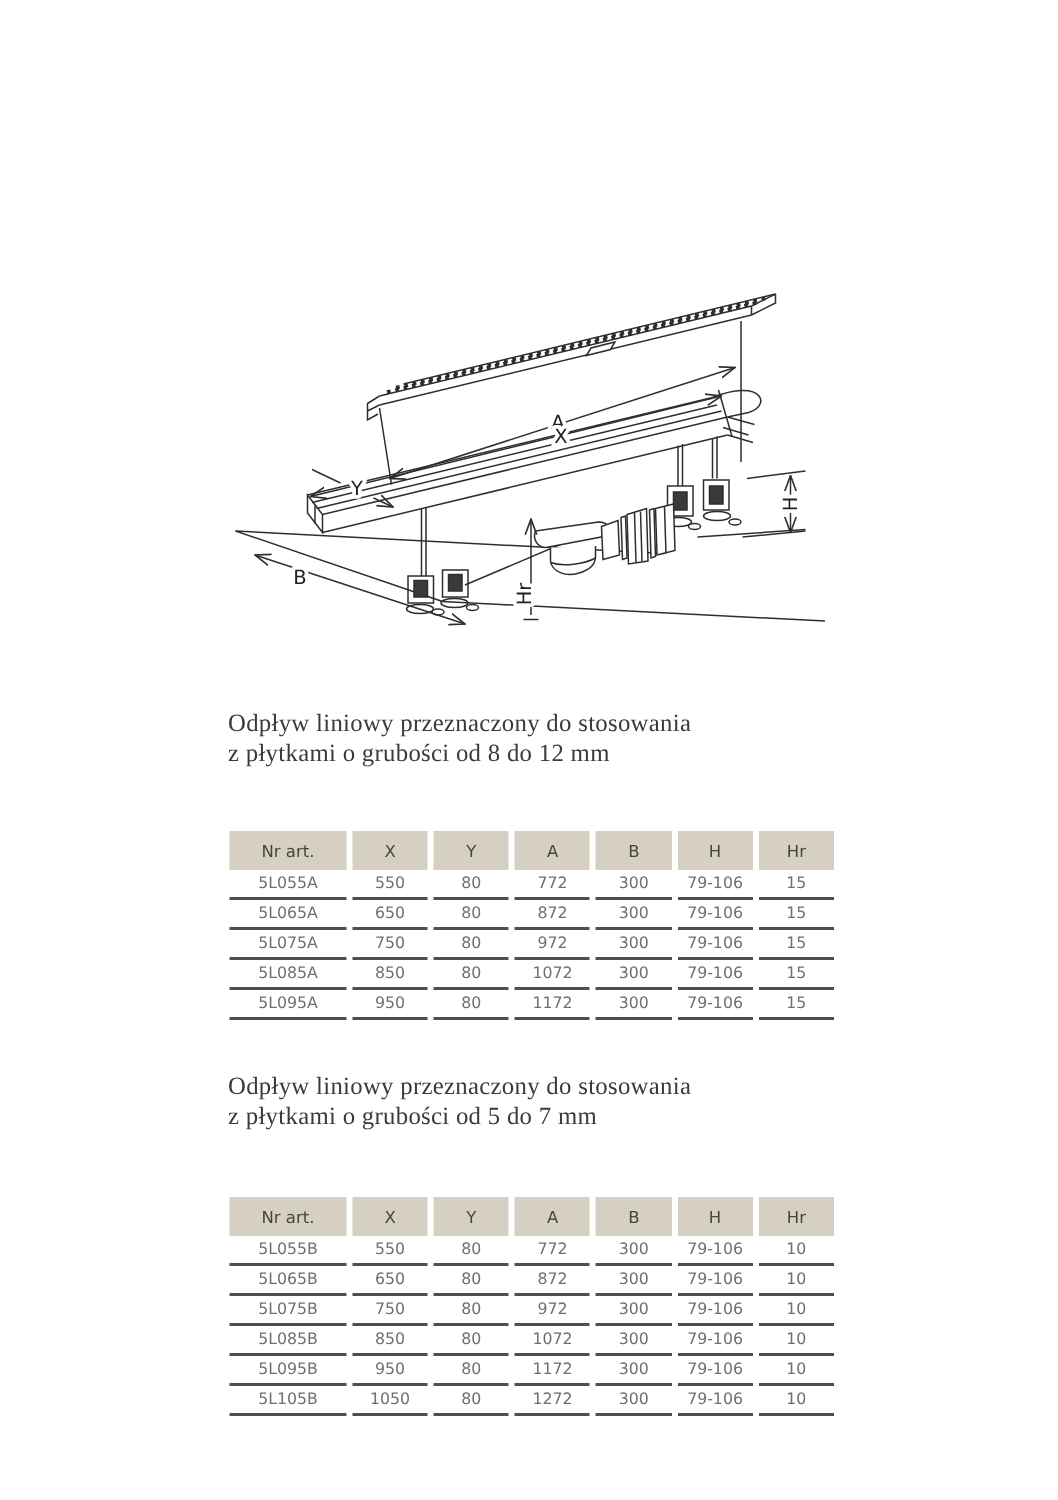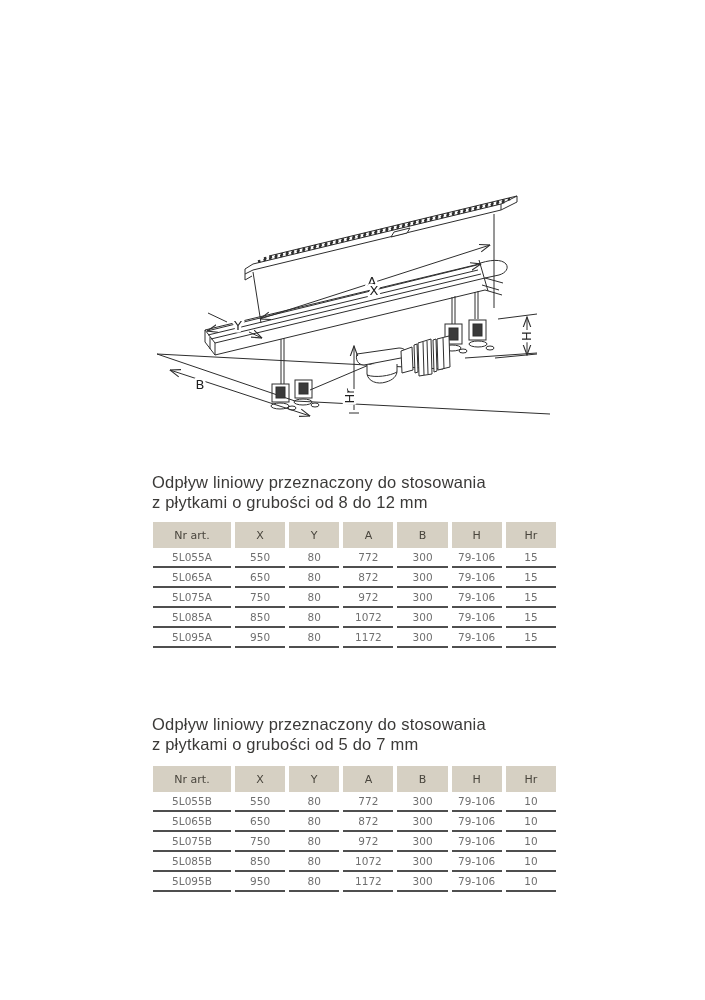--- a/index.html
+++ b/index.html
@@ -26,36 +26,37 @@
     paint-order:stroke;
     stroke:#ffffff;
     stroke-width:5px;
     stroke-linejoin:round;
   }
   
   .sec-heading{
     position:absolute;
     left:152px;
     width:420px;
-    font-family:Liberation Sans, sans-serif;
+    font-family:Liberation Serif, serif;
     font-size:16.5px;
     line-height:20px;
     color:#3b3a38;
     letter-spacing:.2px;
   }
   .sec-heading.h1{top:472px;}
   .sec-heading.h2{top:714px;}
   
   table.spec{
     position:absolute;
     left:149px;
     width:411px;
     border-collapse:separate;
     border-spacing:4px 0;
     table-layout:fixed;
+    margin-top:32px;
   }
   table.spec.t1{top:522px;}
   table.spec.t2{top:766px;}
   table.spec th{
     background:#d6d0c3;
     color:#49453d;
     font-weight:normal;
     font-size:11px;
     height:24px;
     text-align:center;
@@ -334,16 +335,25 @@
         </tr>
         <tr>
           <td>5L095B</td>
           <td>950</td>
           <td>80</td>
           <td>1172</td>
           <td>300</td>
           <td>79-106</td>
           <td>10</td>
         </tr>
+        <tr>
+          <td>5L105B</td>
+          <td>1050</td>
+          <td>80</td>
+          <td>1272</td>
+          <td>300</td>
+          <td>79-106</td>
+          <td>10</td>
+        </tr>
       </tbody>
     </table>
 
 </div>
 
 </body></html>

